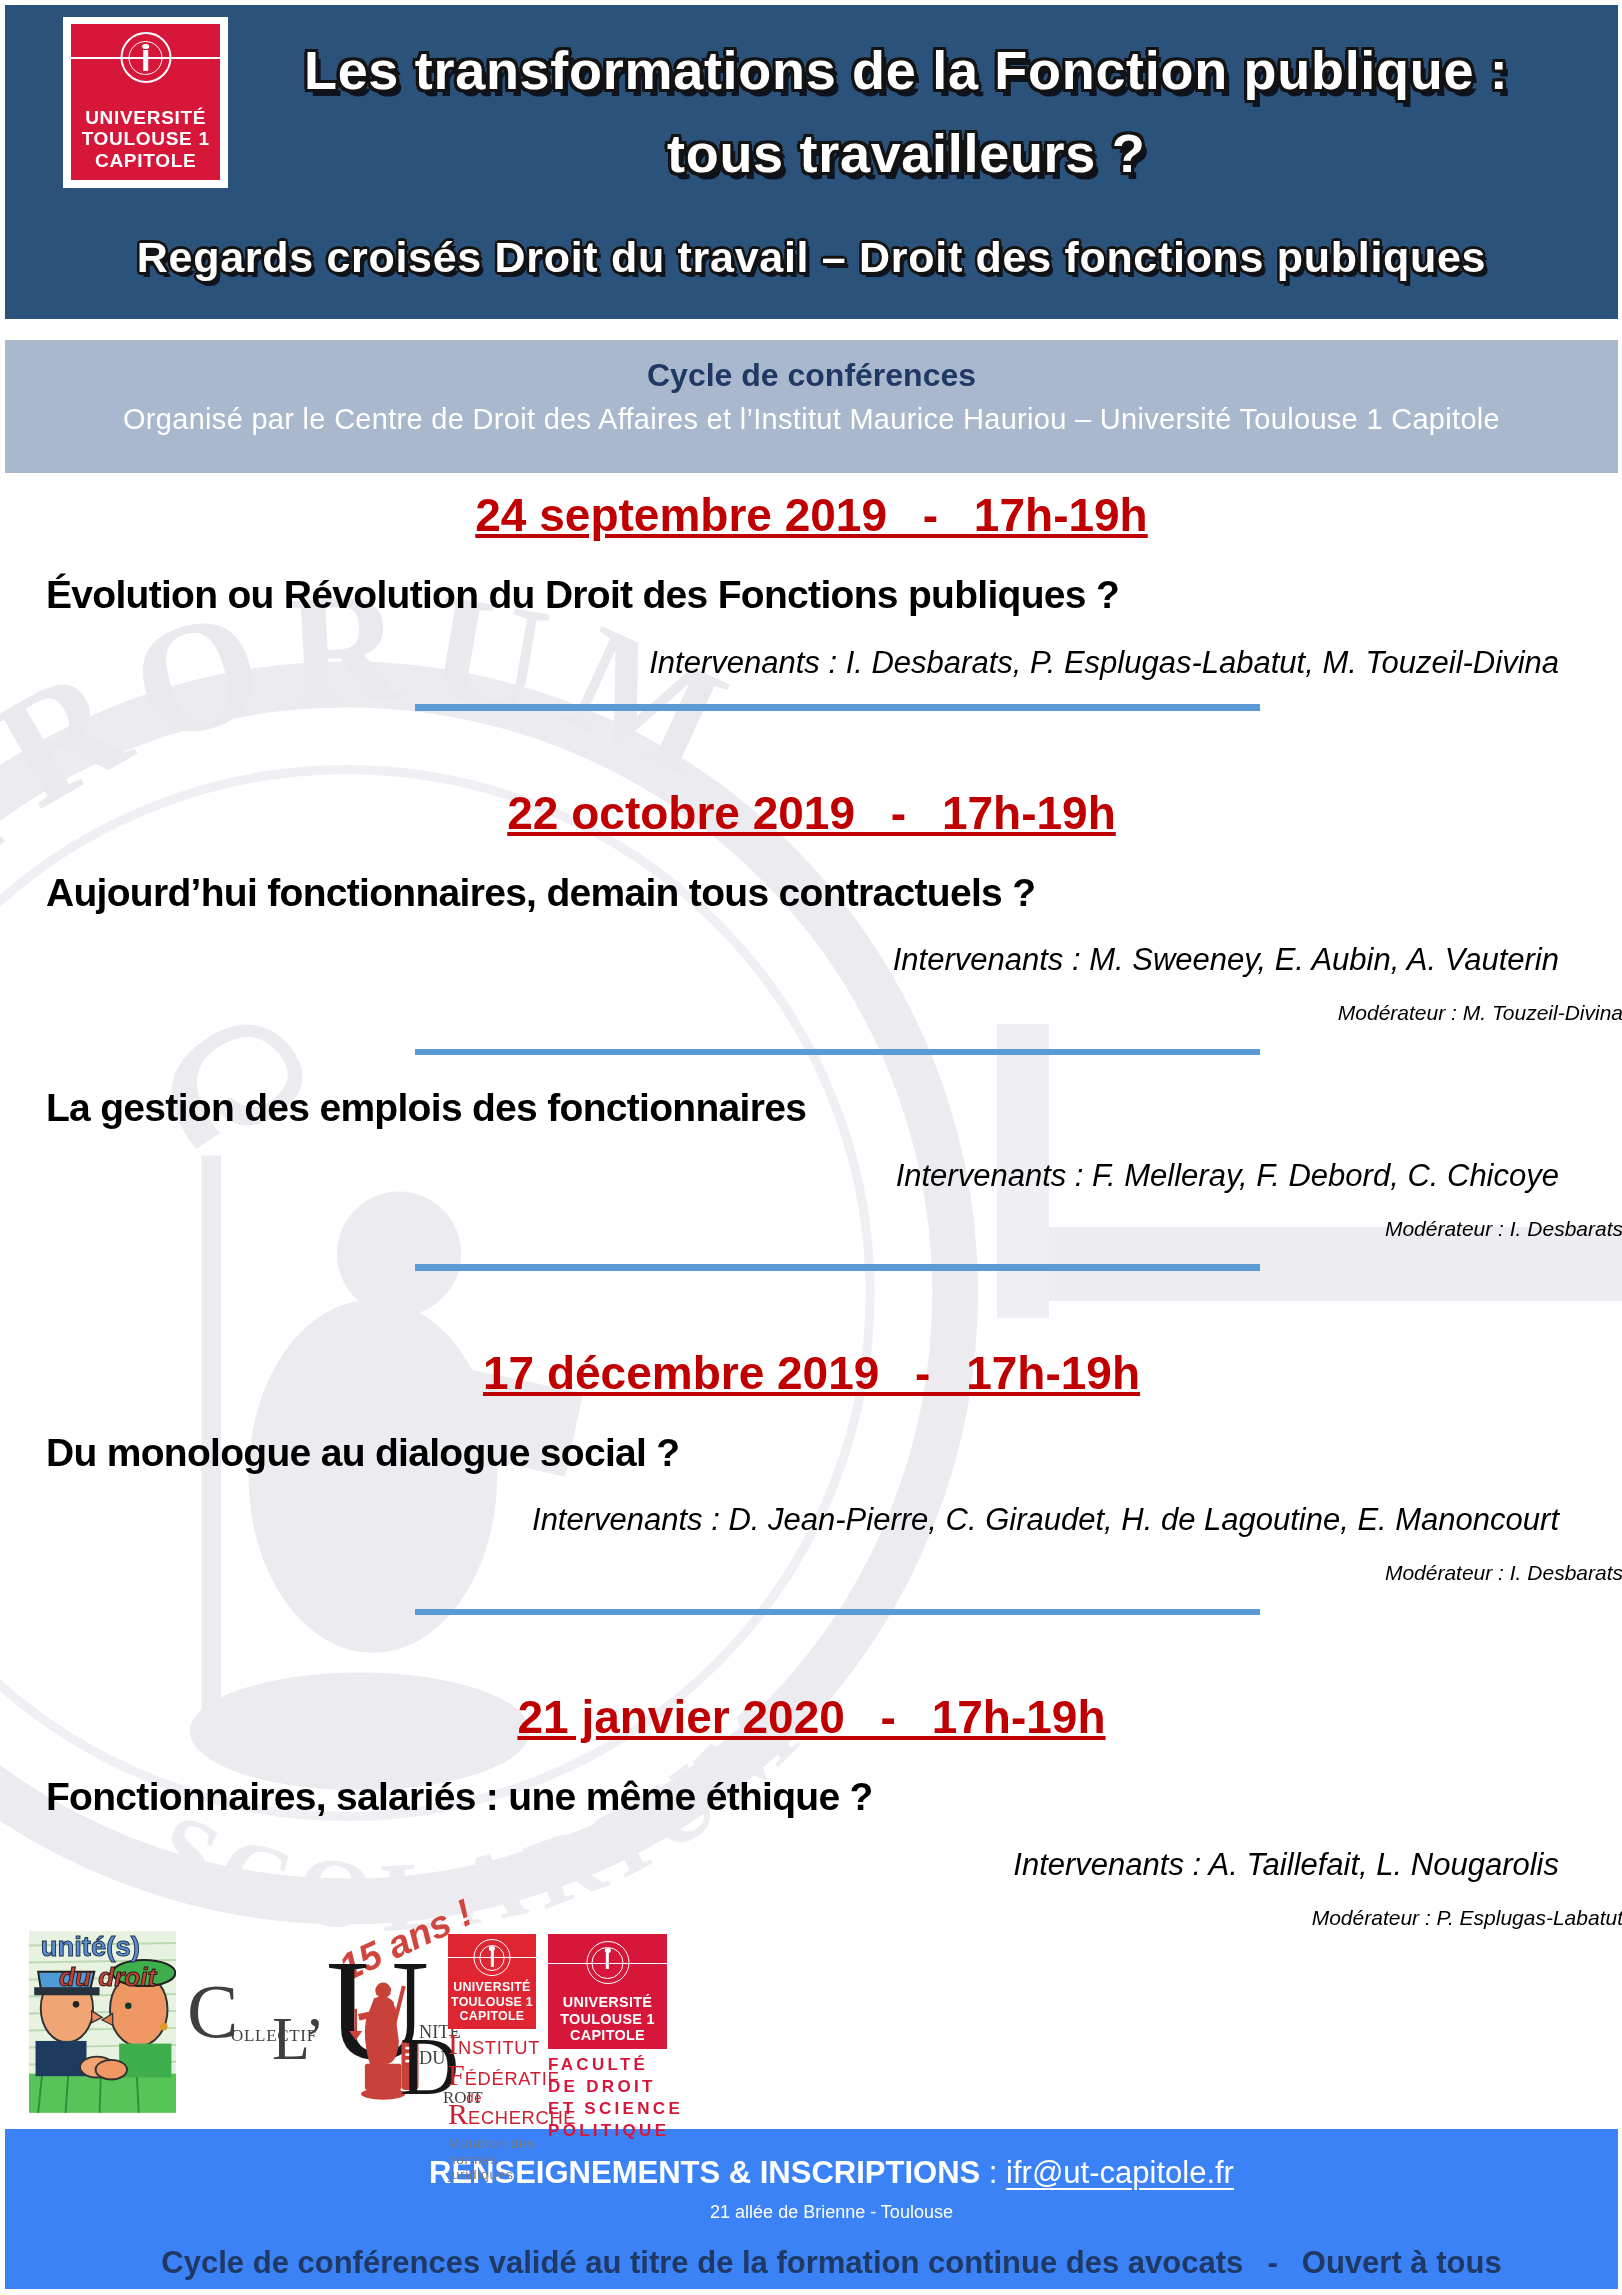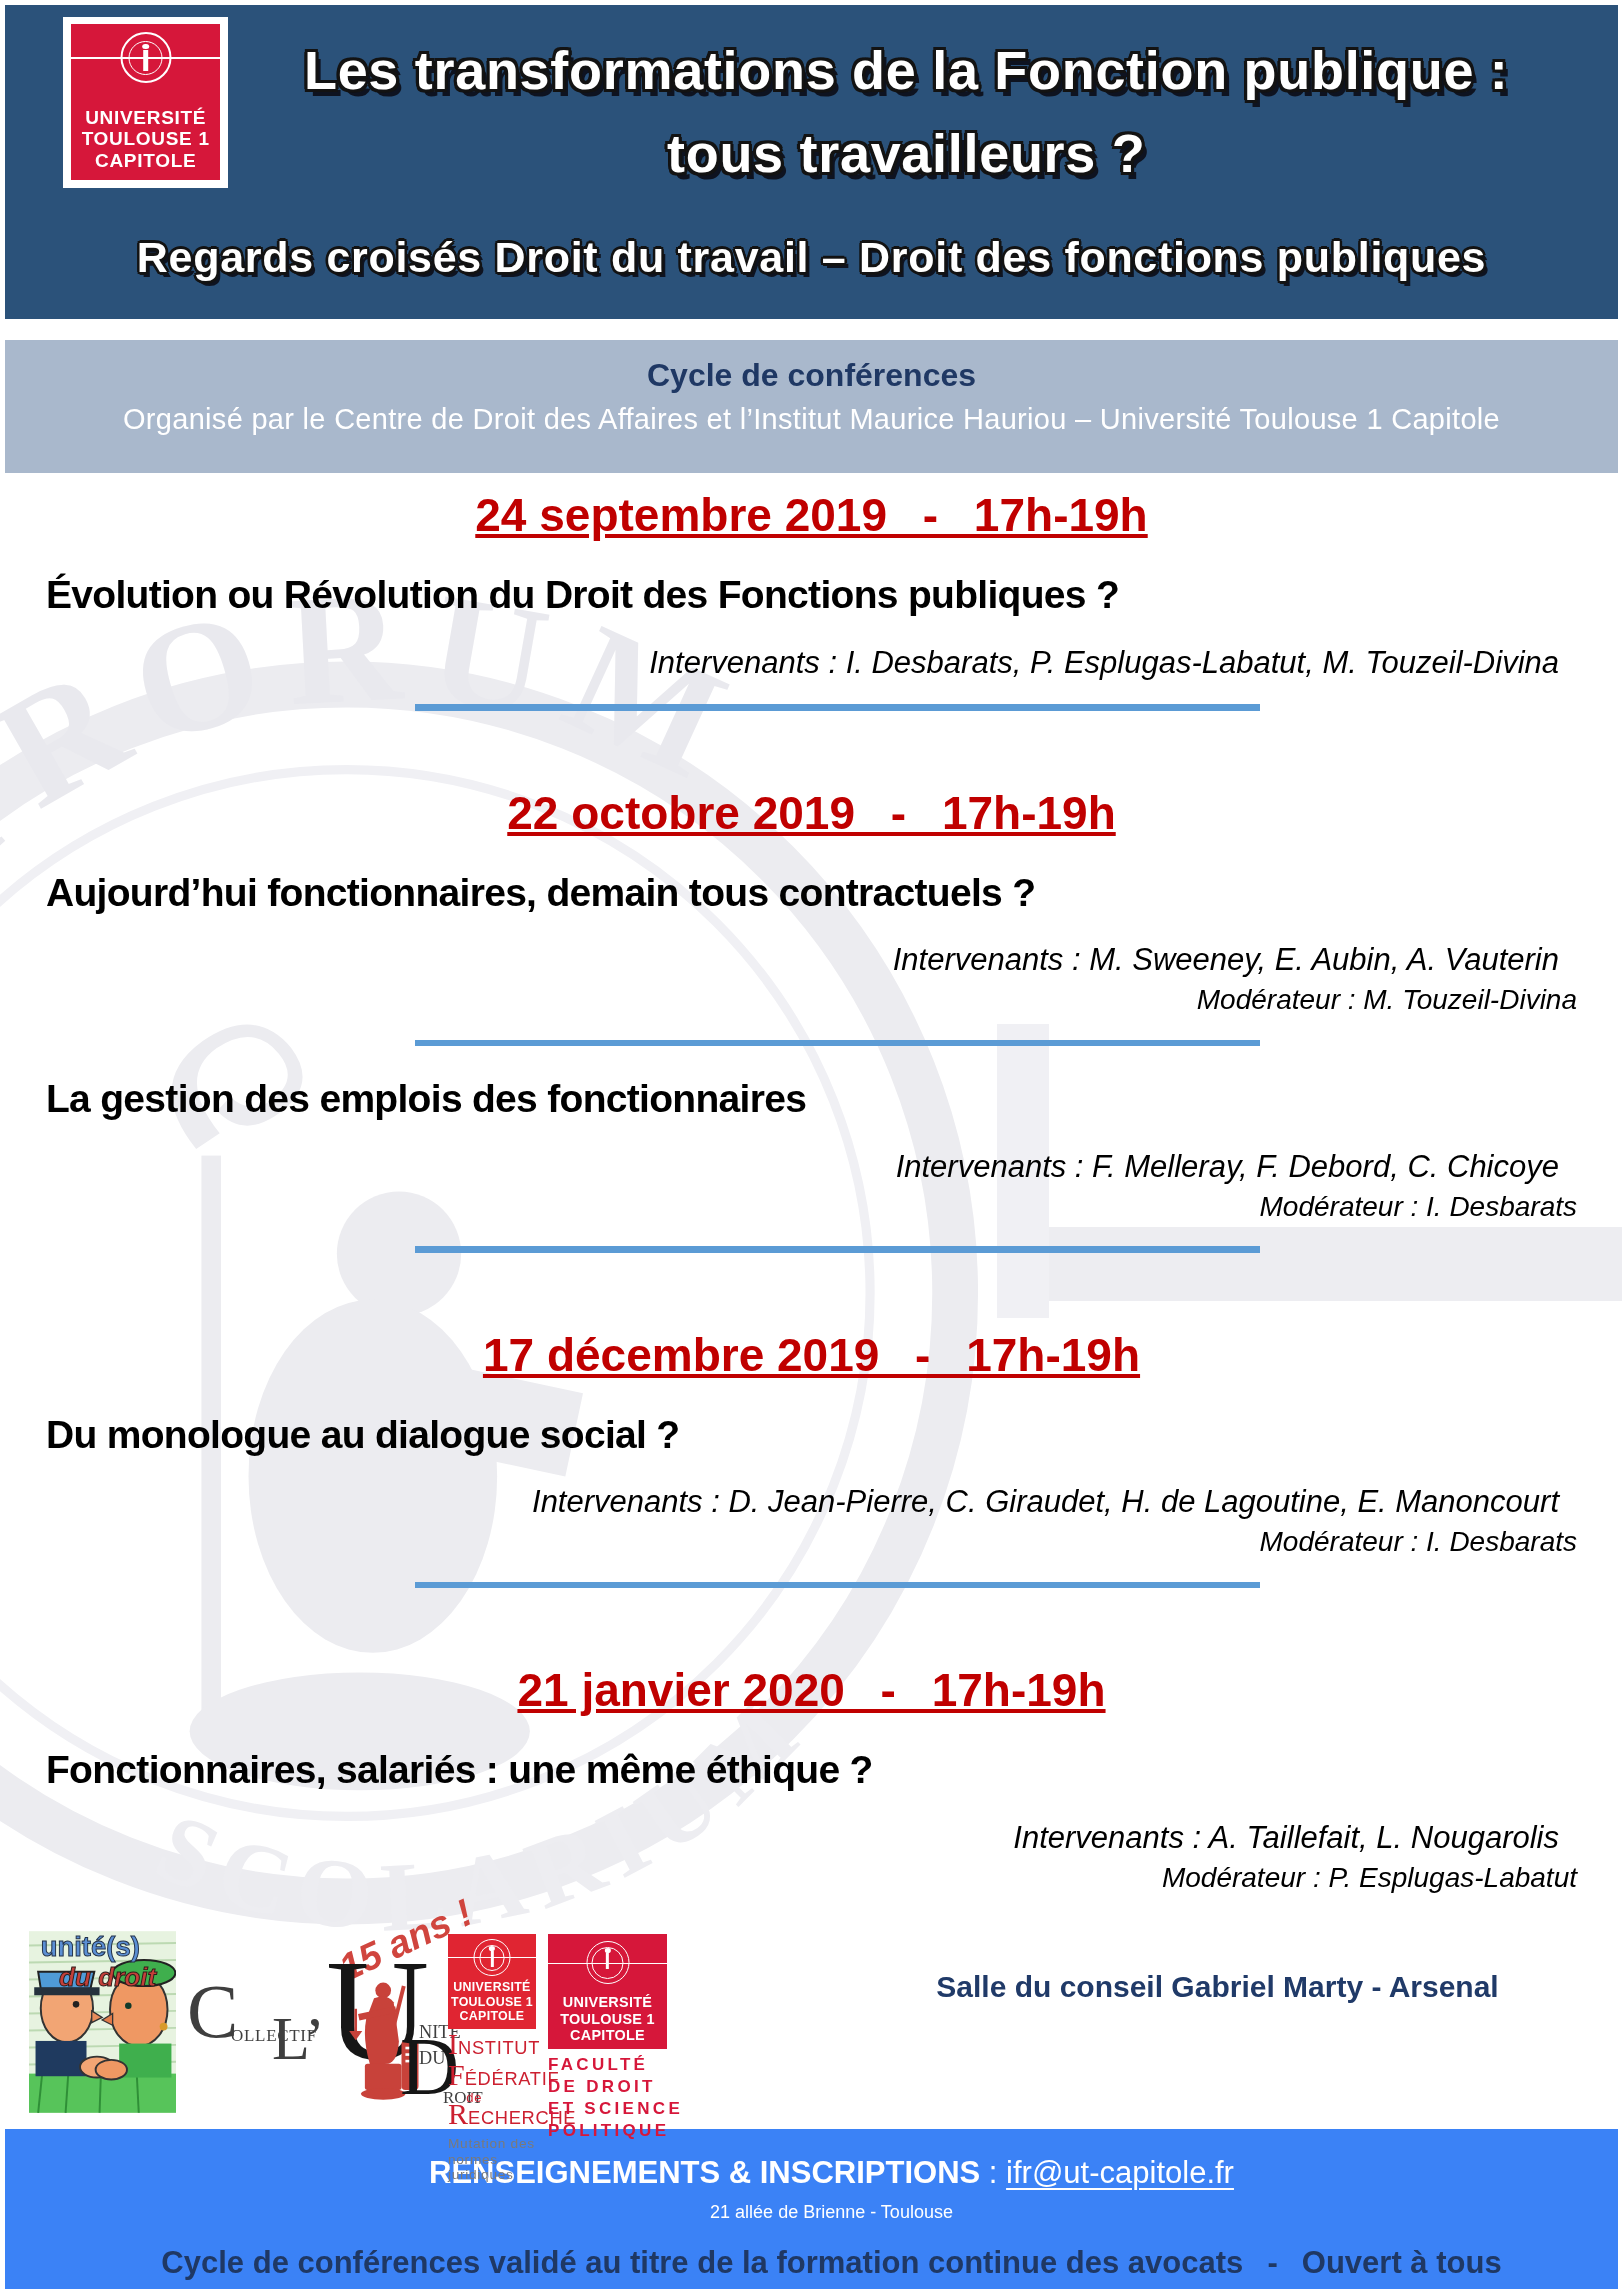--- a/index.html
+++ b/index.html
@@ -38,21 +38,21 @@
   
   .body-area{position:absolute;left:0;right:0;top:455px;height:1671px;}
   .watermark{position:absolute;left:-59px;top:19.6px;z-index:0;}
   .wm-band1{position:absolute;left:997px;top:772px;width:626px;height:74px;background:#ededf1;z-index:0;}
   .wm-band2{position:absolute;left:997px;top:569px;width:52px;height:294px;background:#f0f0f4;z-index:0;}
   .sessions{position:relative;z-index:1;}
   .s-date{margin:75px 0 0 0;text-align:center;font-size:46px;font-weight:bold;color:#c00000;text-decoration:underline;}
   .session:first-of-type .s-date{margin-top:33px;}
   .s-title{margin:31px 0 0 0;padding-left:46px;font-size:39px;font-weight:bold;color:#000000;letter-spacing:-0.7px;}
   .s-speakers{margin-top:27.5px;padding-right:64px;text-align:right;font-size:31px;font-style:italic;color:#000000;}
-  .s-mod{margin-top:6px;padding-right:46px;text-align:right;font-size:28px;font-style:italic;color:#000000;}
+  .s-mod{margin-top:23px;text-align:right;font-size:21px;font-style:italic;color:#000000;}
   .sep{margin-top:23.6px;margin-left:415px;width:845px;height:6.5px;background:#5b9bd5;}
 
   
   .logos{position:absolute;left:0;top:1476px;width:1623px;height:196px;z-index:1;}
   .logo-unites{position:absolute;left:29.4px;top:0;width:147px;height:182px;}
   .logo-collectif{position:absolute;left:183px;top:18.3px;width:288px;height:165px;font-family:"Liberation Serif",serif;}
   .lc{position:absolute;color:#3f3f3f;}
   .lc-badge{position:absolute;right:-5.2px;top:-30px;color:#d0453e;font-size:38px;font-weight:bold;font-style:italic;
             transform:rotate(-25deg);font-family:"Liberation Sans",sans-serif;}
   .lc-C{left:3.9px;top:23.6px;font-size:77px;line-height:1;}
@@ -310,21 +310,20 @@
         <div class="fac-words">
           <div>FACULTÉ</div>
           <div>DE DROIT</div>
           <div>ET SCIENCE</div>
           <div>POLITIQUE</div>
         </div>
       </div>
 
     </div>
 
-    <div class="venue">Salle du conseil Gabriel Marty - Arsenal</div>
   </div>
 
   <footer class="footer">
     <div class="f-line1">
       <span class="f-label">RENSEIGNEMENTS &amp; INSCRIPTIONS</span><span> : </span><a class="email">ifr@ut-capitole.fr</a>
     </div>
     <div class="f-address">21 allée de Brienne - Toulouse</div>
     <div class="f-note">Cycle de conférences validé au titre de la formation continue des avocats  -  Ouvert à tous</div>
   </footer>
 

